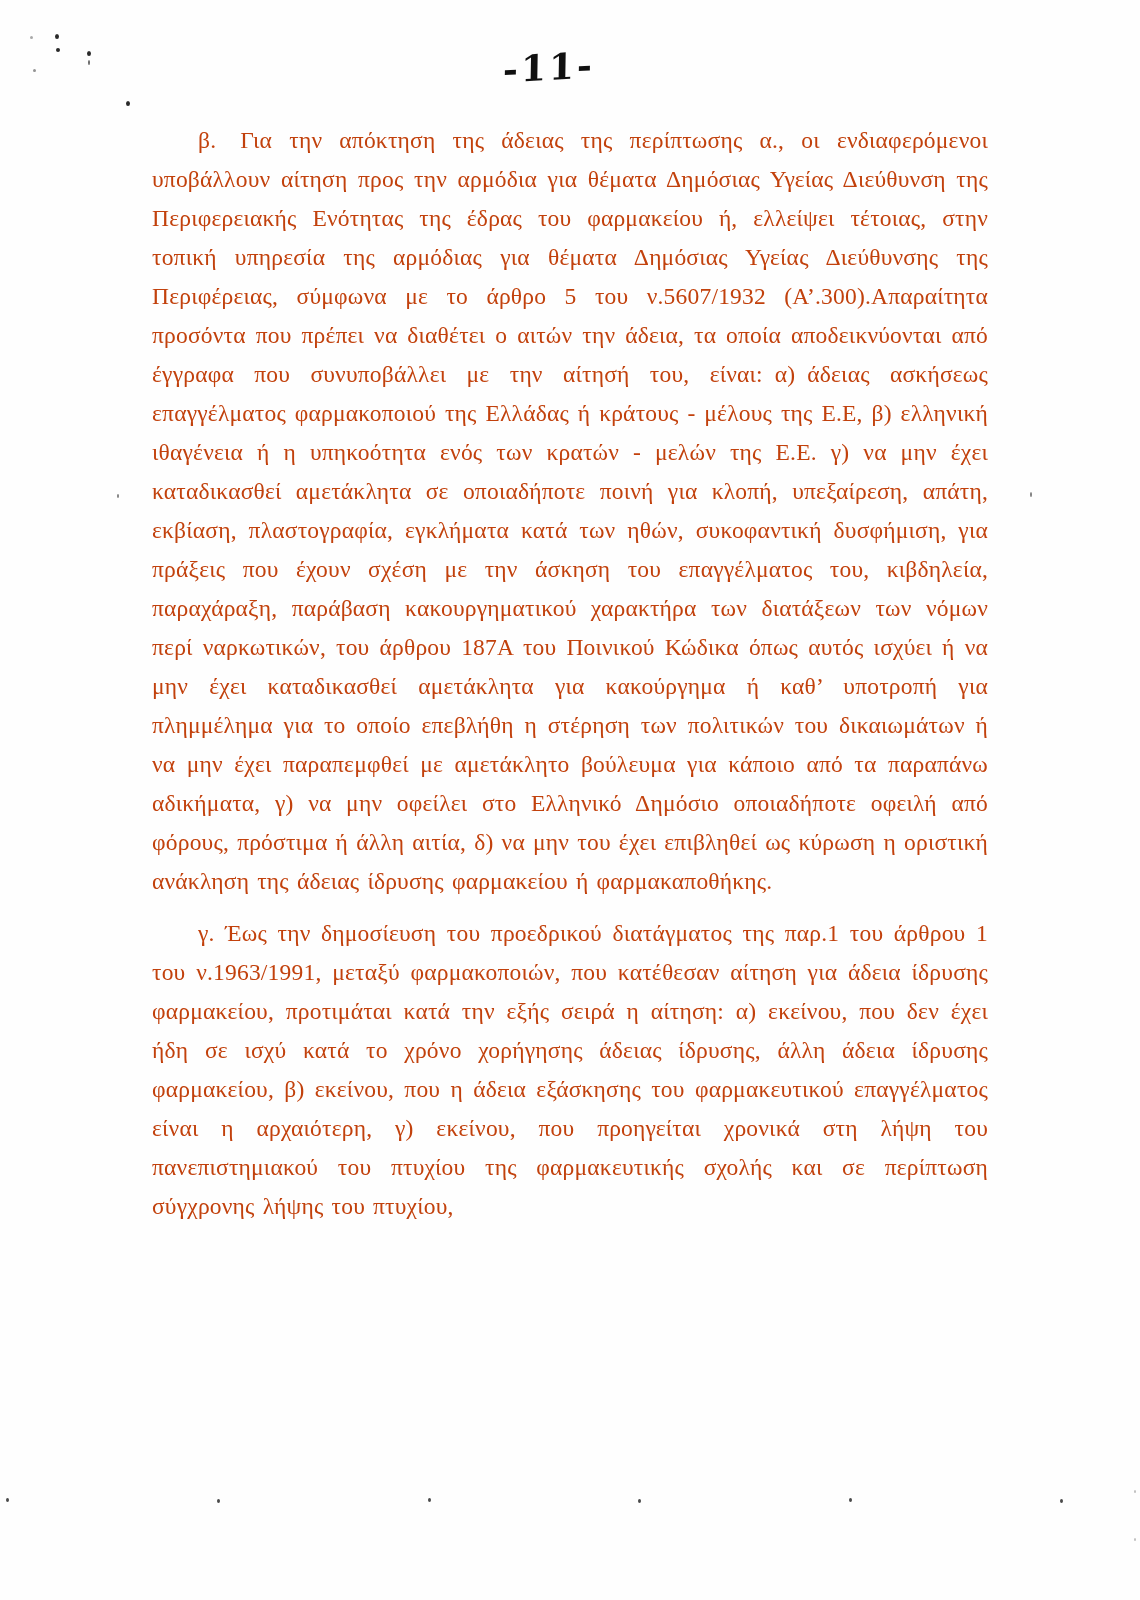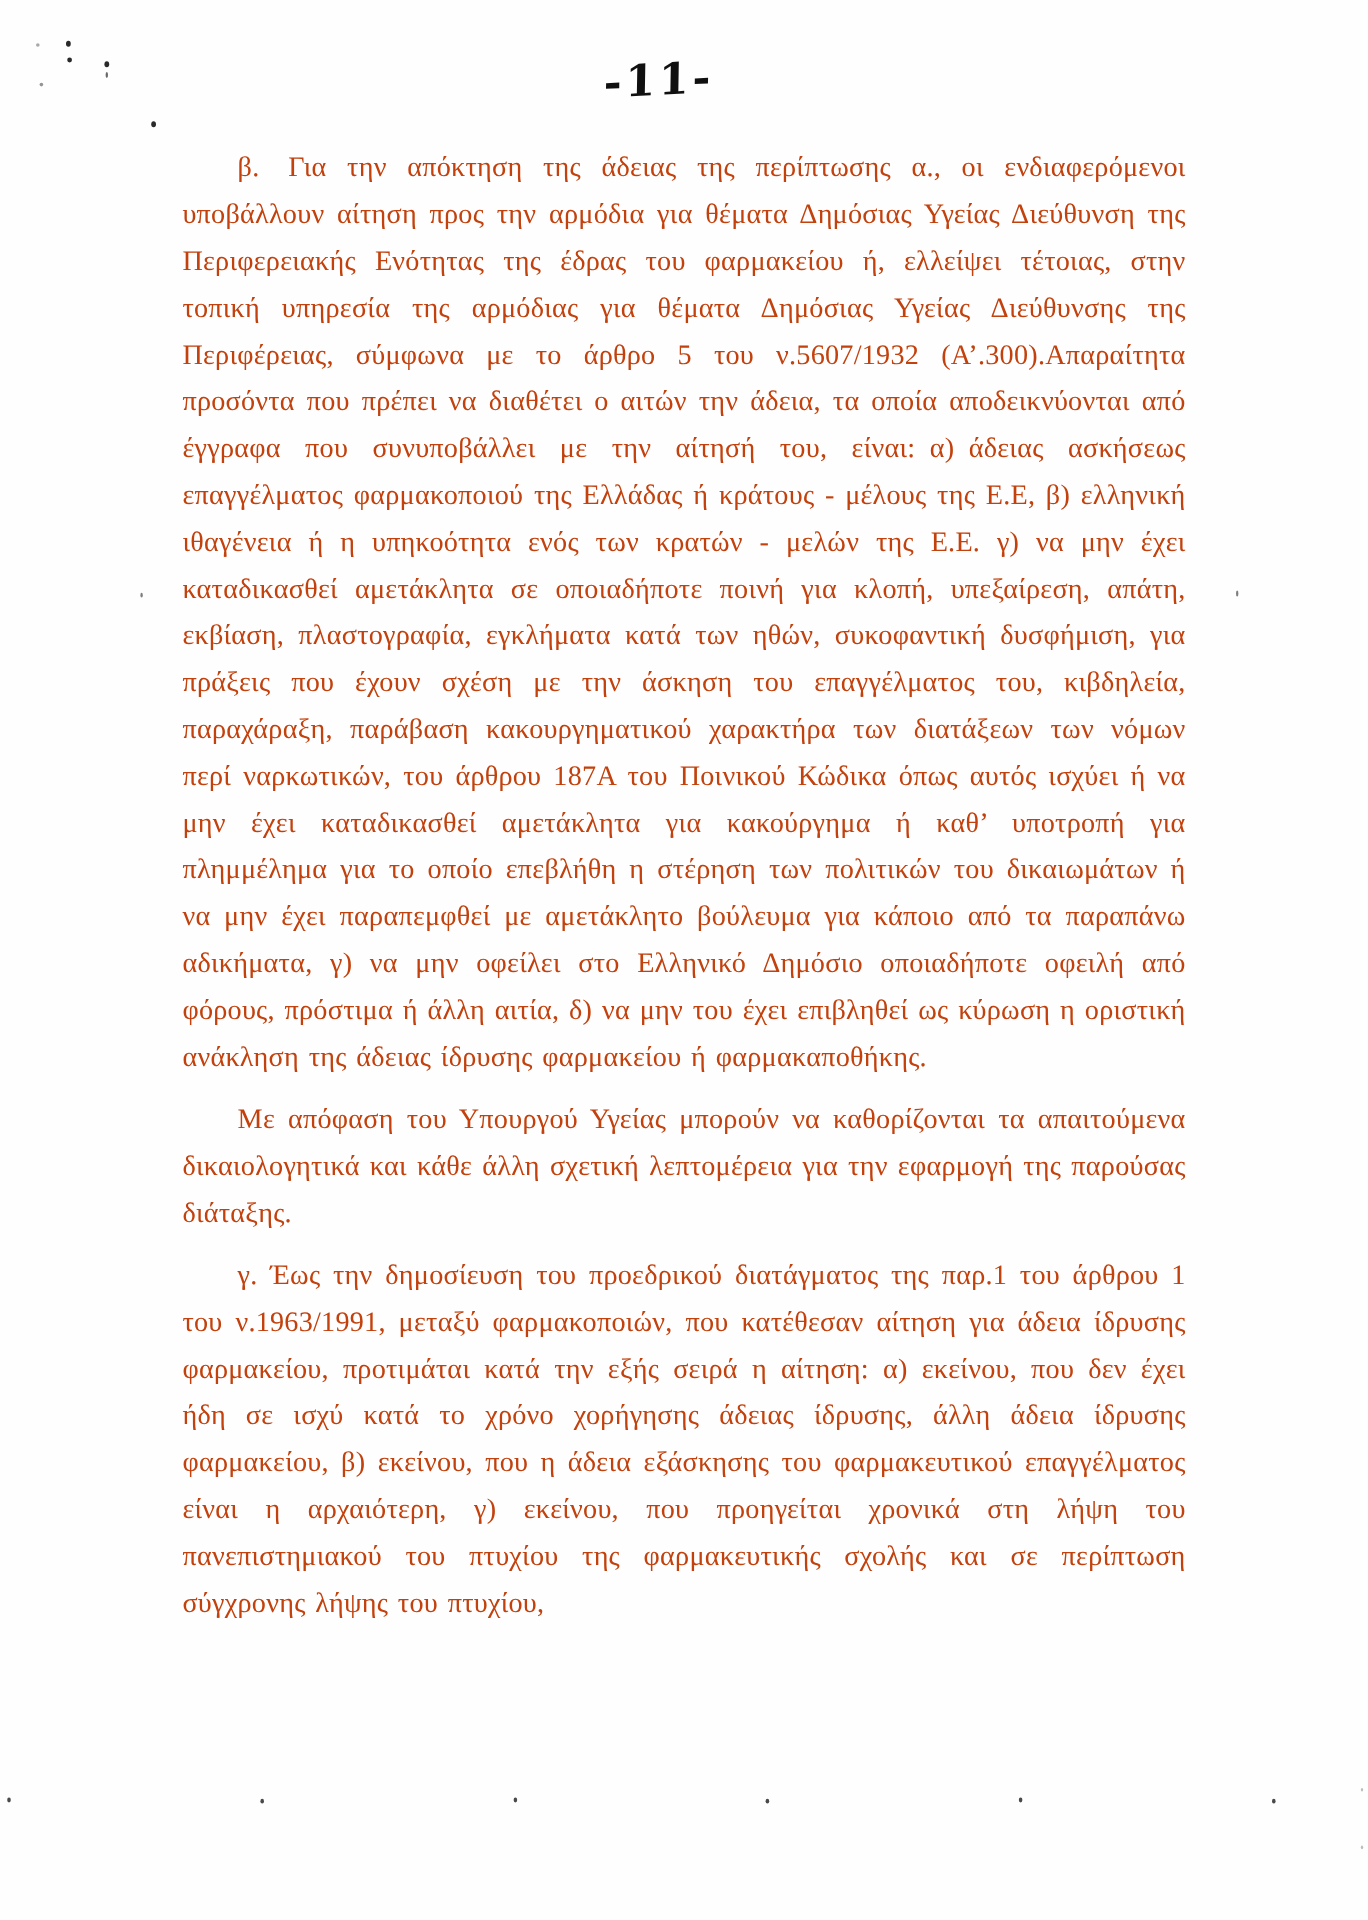--- a/index.html
+++ b/index.html
@@ -73,21 +73,20 @@
 </style>
 </head>
 <body>
 
 <div class="page">
 
   <div class="page-number">-11-</div>
 
   <div class="text-block">
     <p>β.  Για την απόκτηση της άδειας της περίπτωσης α., οι ενδιαφερόμενοι υποβάλλουν αίτηση προς την αρμόδια για θέματα Δημόσιας Υγείας Διεύθυνση της Περιφερειακής Ενότητας της έδρας του φαρμακείου ή, ελλείψει τέτοιας, στην τοπική υπηρεσία της αρμόδιας για θέματα Δημόσιας Υγείας Διεύθυνσης της Περιφέρειας, σύμφωνα με το άρθρο 5 του ν.5607/1932 (Α’.300).Απαραίτητα προσόντα που πρέπει να διαθέτει ο αιτών την άδεια, τα οποία αποδεικνύονται από έγγραφα που συνυποβάλλει με την αίτησή του, είναι: α) άδειας ασκήσεως επαγγέλματος φαρμακοποιού της Ελλάδας ή κράτους - μέλους της Ε.Ε, β) ελληνική ιθαγένεια ή η υπηκοότητα ενός των κρατών - μελών της Ε.Ε. γ) να μην έχει καταδικασθεί αμετάκλητα σε οποιαδήποτε ποινή για κλοπή, υπεξαίρεση, απάτη, εκβίαση, πλαστογραφία, εγκλήματα κατά των ηθών, συκοφαντική δυσφήμιση, για πράξεις που έχουν σχέση με την άσκηση του επαγγέλματος του, κιβδηλεία, παραχάραξη, παράβαση κακουργηματικού χαρακτήρα των διατάξεων των νόμων περί ναρκωτικών, του άρθρου 187Α του Ποινικού Κώδικα όπως αυτός ισχύει ή να μην έχει καταδικασθεί αμετάκλητα για κακούργημα ή καθ’ υποτροπή για πλημμέλημα για το οποίο επεβλήθη η στέρηση των πολιτικών του δικαιωμάτων ή να μην έχει παραπεμφθεί με αμετάκλητο βούλευμα για κάποιο από τα παραπάνω αδικήματα, γ) να μην οφείλει στο Ελληνικό Δημόσιο οποιαδήποτε οφειλή από φόρους, πρόστιμα ή άλλη αιτία, δ) να μην του έχει επιβληθεί ως κύρωση η οριστική ανάκληση της άδειας ίδρυσης φαρμακείου ή φαρμακαποθήκης.</p>
-    <p>Με απόφαση του Υπουργού Υγείας μπορούν να καθορίζονται τα απαιτούμενα δικαιολογητικά και κάθε άλλη σχετική λεπτομέρεια για την εφαρμογή της παρούσας διάταξης.</p>
     <p>γ. Έως την δημοσίευση του προεδρικού διατάγματος της παρ.1 του άρθρου 1 του ν.1963/1991, μεταξύ φαρμακοποιών, που κατέθεσαν αίτηση για άδεια ίδρυσης φαρμακείου, προτιμάται κατά την εξής σειρά η αίτηση: α) εκείνου, που δεν έχει ήδη σε ισχύ κατά το χρόνο χορήγησης άδειας ίδρυσης, άλλη άδεια ίδρυσης φαρμακείου, β) εκείνου, που η άδεια εξάσκησης του φαρμακευτικού επαγγέλματος είναι η αρχαιότερη, γ) εκείνου, που προηγείται χρονικά στη λήψη του πανεπιστημιακού του πτυχίου της φαρμακευτικής σχολής και σε περίπτωση σύγχρονης λήψης του πτυχίου,</p>
   </div>
 
   <span class="dot a1"></span>
   <span class="dot a2"></span>
   <span class="dot a3"></span>
   <span class="dot a4"></span>
   <span class="dot a5"></span>
   <span class="dot a6"></span>
   <span class="dot a7"></span>

